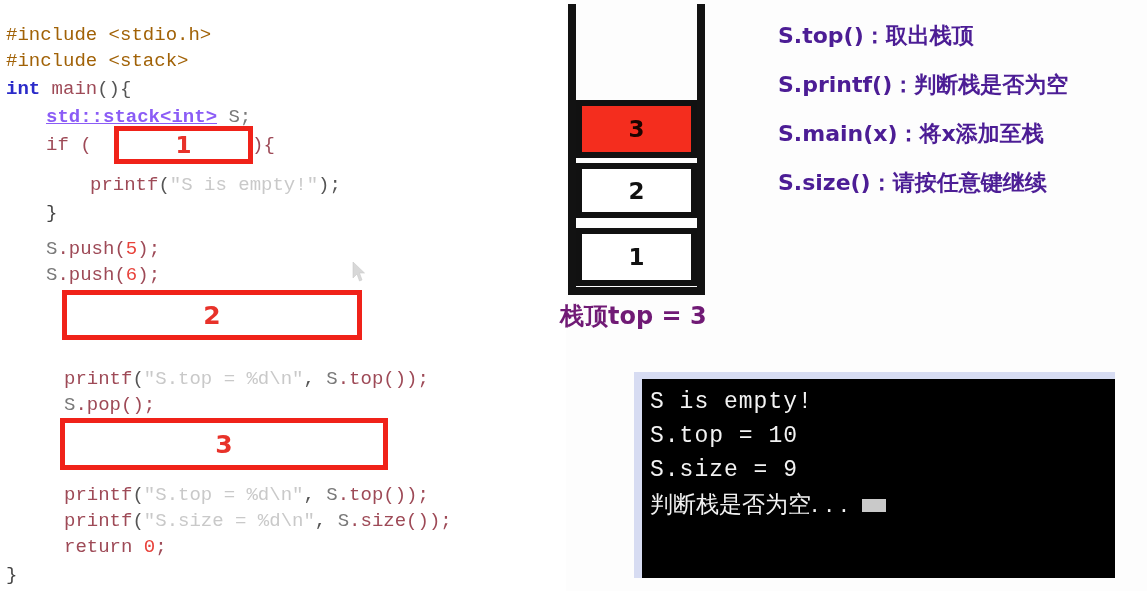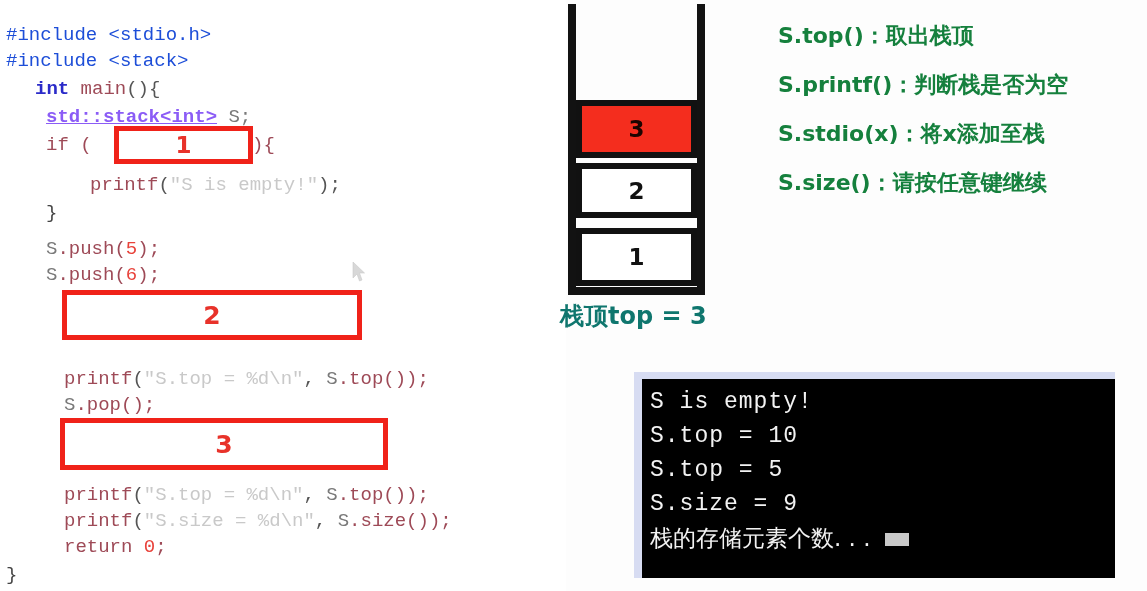--- a/index.html
+++ b/index.html
@@ -15,22 +15,22 @@
   
   .code-pane{
     position:absolute;left:0;top:0;width:566px;height:591px;
     background:#ffffff;
     font-family:"Liberation Mono","DejaVu Sans Mono",monospace;
     font-size:19px;
     line-height:26px;
     white-space:pre;
   }
   .code-line{position:absolute;left:6px;white-space:pre;letter-spacing:0px;}
-  .tok-pre{color:#1d4ed8;}
-  .tok-kw{color:#2b2bc9;font-weight:bold;margin-left:29px;}
+  .tok-pre{color:#a16207;}
+  .tok-kw{color:#2b2bc9;font-weight:bold;}
   .tok-type{color:#8b5cf6;font-weight:bold;text-decoration:underline;}
   .tok-fn{color:#9e4a57;}
   .tok-plain{color:#7a7a7a;}
   .tok-str{color:#c9c9c9;}
   .tok-num{color:#e8423a;}
   .tok-punc{color:#555555;}
   .tok-dark{color:#444444;}
 
   
   .blank-box{
@@ -62,31 +62,31 @@
     box-sizing:border-box;
     background:#ffffff;
     display:flex;align-items:center;justify-content:center;
     font-family:"DejaVu Sans","Liberation Sans",sans-serif;
     font-weight:bold;font-size:23px;color:#111111;
   }
   .stack-cell.hot{background:#f42d1e;color:#1c0400;}
   .stack-caption{
     position:absolute;left:0px;top:300px;width:240px;
     font-family:"DejaVu Sans","Liberation Sans",sans-serif;
-    font-weight:bold;font-size:24px;color:#0f766e;
+    font-weight:bold;font-size:24px;color:#701a75;
     letter-spacing:0px;
   }
 
   
   .legend{position:absolute;left:778px;top:16px;width:369px;}
   .legend-line{
     font-family:"DejaVu Sans","Liberation Sans",sans-serif;
     font-weight:bold;
     font-size:22px;
-    color:#15803d;
+    color:#4c1d95;
     height:49px;
     line-height:40px;
     white-space:nowrap;
   }
 
   
   .term-frame{
     position:absolute;left:634px;top:372px;width:481px;height:206px;
     background:#d7dcf2;
     box-sizing:border-box;
@@ -144,27 +144,26 @@
         <div class="stack-cell hot" style="top: 100px; height: 58px; background: rgb(244, 45, 30);">3</div>
         <div class="stack-cell" style="top: 163px; height: 55px;">2</div>
         <div class="stack-cell" style="top: 228px; height: 58px;">1</div>
       </div>
     <div class="stack-caption">栈顶top = 3</div>
   </div>
 
   <div class="legend" id="legend-list">
       <div class="legend-line">S.top()：取出栈顶</div>
       <div class="legend-line">S.printf()：判断栈是否为空</div>
-      <div class="legend-line">S.stdio(x)：将x添加至栈</div>
+      <div class="legend-line">S.main(x)：将x添加至栈</div>
       <div class="legend-line">S.size()：请按任意键继续</div>
     </div>
 
   <div class="term-frame">
     <div class="term-body" id="term-body">
         <div class="term-line">S is empty!</div>
         <div class="term-line">S.top = 10</div>
-        <div class="term-line">S.top = 5</div>
         <div class="term-line">S.size = 9</div>
-        <div class="term-line cjk"><span>栈的存储元素个数. . .</span><span class="term-cursor"></span></div>
+        <div class="term-line cjk"><span>判断栈是否为空. . .</span><span class="term-cursor"></span></div>
       </div>
   </div>
 
 </div>
 
 </body></html>

